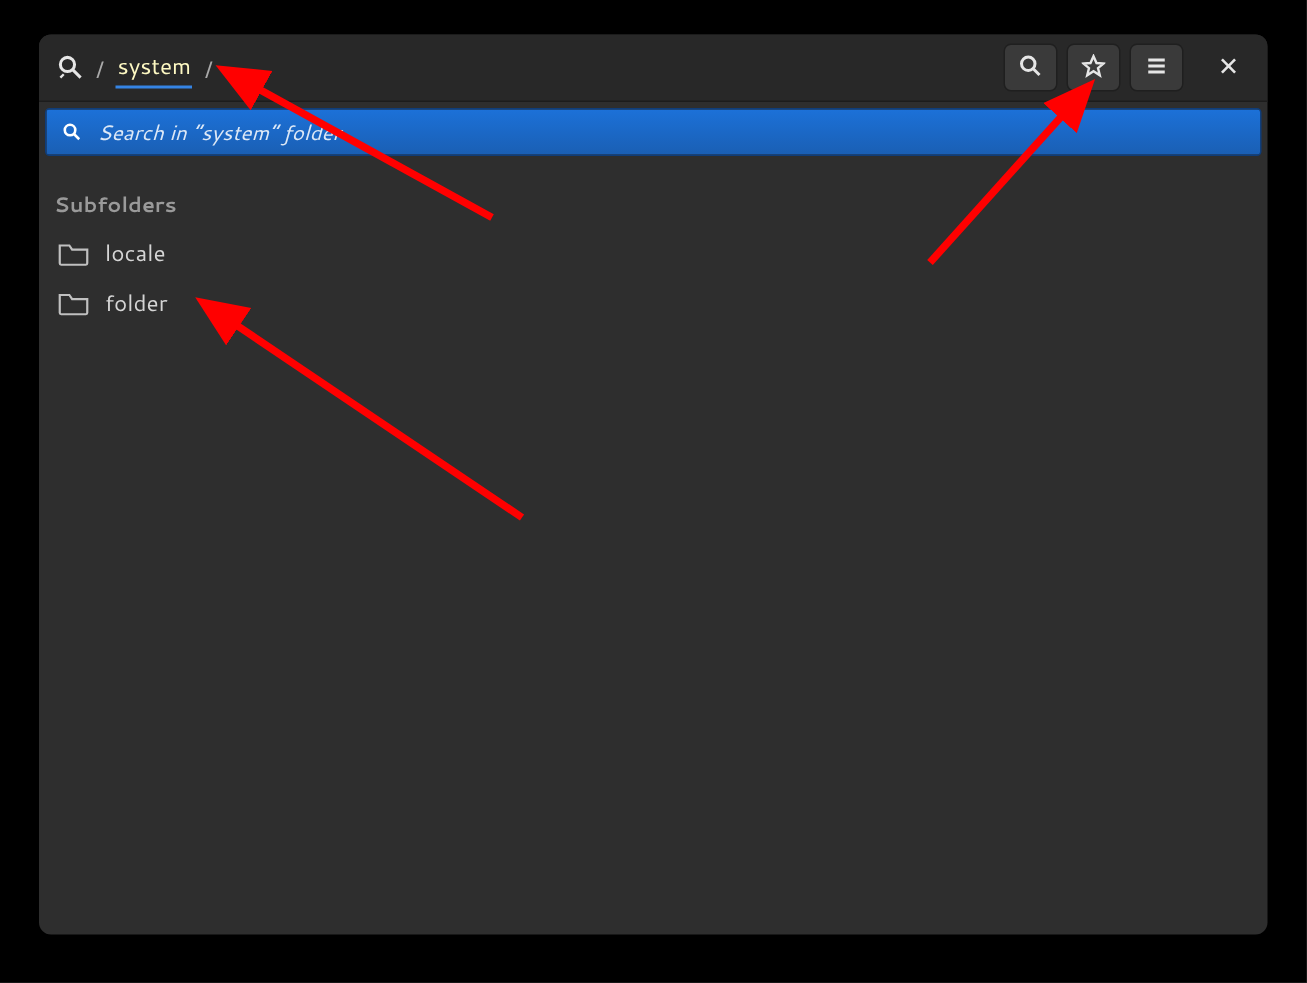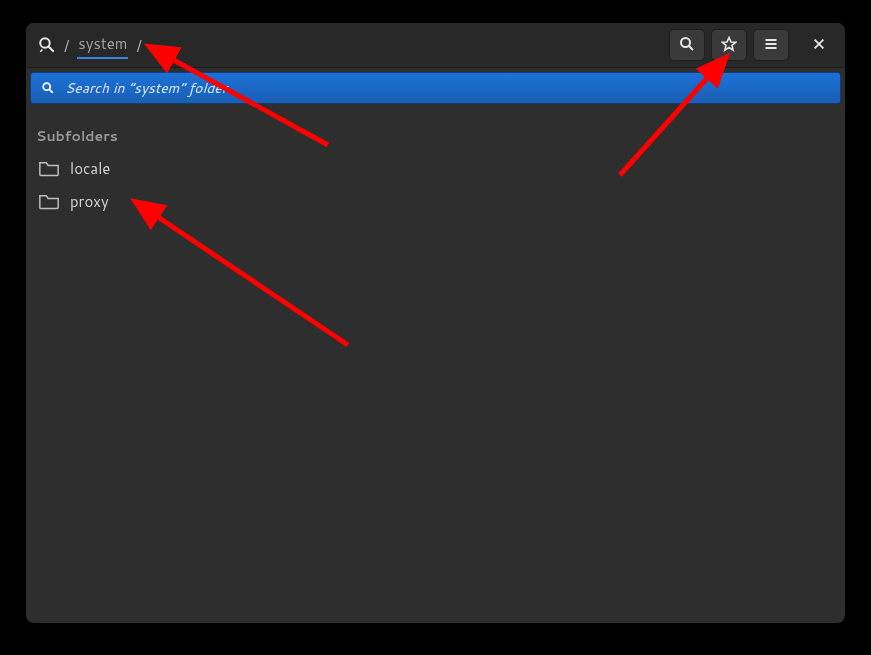--- a/index.html
+++ b/index.html
@@ -48,21 +48,21 @@
       display: flex;
       align-items: center;
       justify-content: center;
     }
     .bc-sep {
       color: #aaa;
       font-size: 15px;
       padding: 0 2px;
     }
     .bc-item {
-      color: #a3a3a3;
+      color: #fef9c3;
       font-size: 15px;
       padding: 2px 1px 3px 1px;
       cursor: pointer;
     }
     .bc-item.active {
       border-bottom: 2px solid #3584e4;
     }
     .toolbar-buttons {
       display: flex;
       gap: 6px;
@@ -133,21 +133,21 @@
       padding: 22px 10px 4px 10px;
       color: #9a9a9a;
       font-size: 14px;
       font-weight: bold;
     }
     .folder-list {
       padding: 2px 0;
     }
     .folder-item {
       display: flex;
-      align-items: flex-start;
+      align-items: flex-end;
       gap: 10px;
       padding: 6px 12px;
       color: #d5d5d5;
       font-size: 15px;
       cursor: pointer;
     }
     .folder-icon {
       width: 22px;
       height: 20px;
       color: #c0c0c0;
@@ -237,21 +237,21 @@
         </svg>
       </span>
       <span>locale</span>
     </div>
     <div class="folder-item">
       <span class="folder-icon">
         <svg viewBox="0 0 24 20" fill="none" stroke="currentColor" stroke-width="1.6">
           <path d="M2 4 h7 l2 3 h11 v10 a1 1 0 0 1 -1 1 H3 a1 1 0 0 1 -1 -1 Z"></path>
         </svg>
       </span>
-      <span>proxy</span>
+      <span>folder</span>
     </div>
   </div>
 
 </div>
 
 <svg class="annotation-overlay" width="871" height="655">
   <defs>
     <marker id="arrowhead" markerWidth="8" markerHeight="8" refX="1" refY="3" orient="auto">
       <polygon points="0 0, 7 3, 0 6" fill="#ff0000"></polygon>
     </marker>

